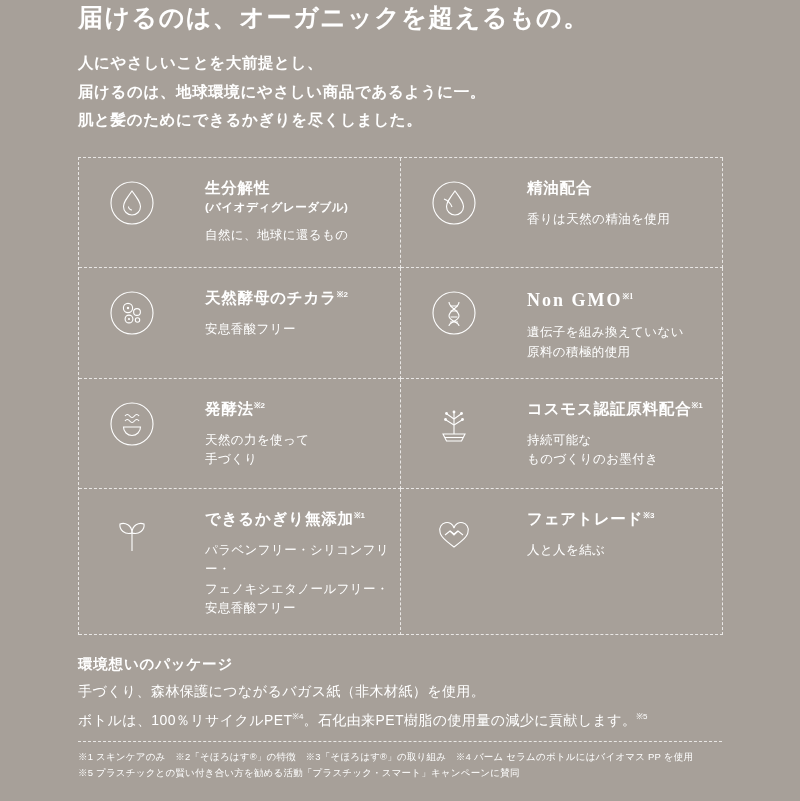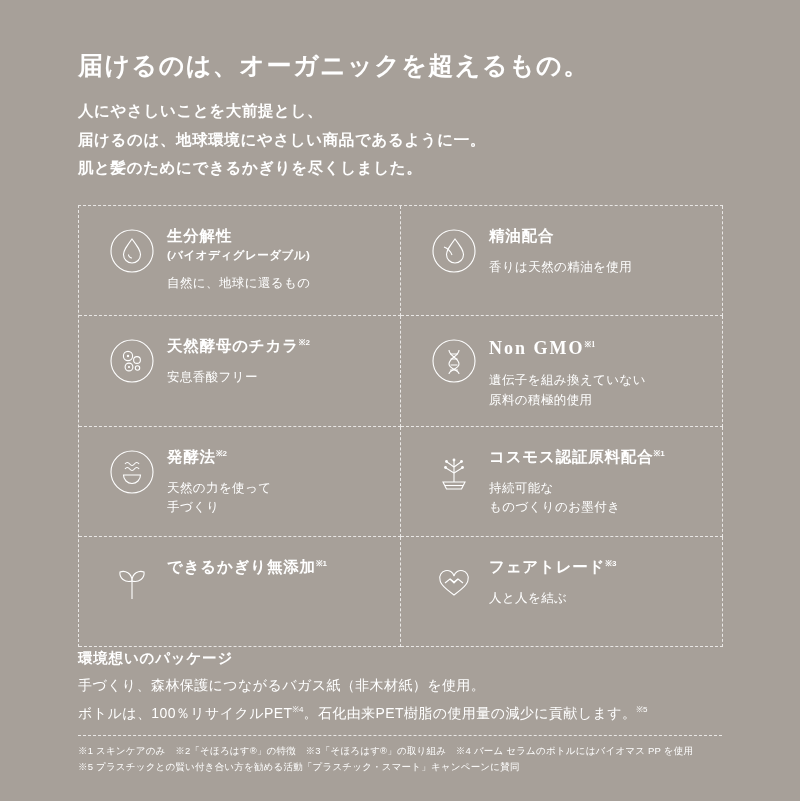--- a/index.html
+++ b/index.html
@@ -16,21 +16,20 @@
   }
   .page {
     position: relative;
     width: 800px;
     height: 801px;
     box-sizing: border-box;
     padding: 0 78px;
   }
   .headline {
     margin: 0;
-    padding-top: 48px;
     font-size: 25px;
     font-weight: bold;
     letter-spacing: 1.5px;
     color: #ffffff;
     line-height: 1.4;
   }
   .lead {
     margin: 14px 0 0 0;
     font-size: 15.5px;
     font-weight: bold;
@@ -49,20 +48,21 @@
     width: 644px;
   }
   .cell {
     border-right: 1px dashed rgba(255,255,255,0.75);
     border-bottom: 1px dashed rgba(255,255,255,0.75);
     box-sizing: border-box;
     display: flex;
     align-items: flex-start;
     padding: 18px 10px 16px 22px;
     min-height: 110px;
+    gap: 38px;
   }
   .cell .icon {
     flex: 0 0 62px;
     display: flex;
     align-items: center;
     justify-content: center;
     padding-top: 4px;
   }
   .cell .txt {
     padding-left: 4px;
@@ -96,21 +96,21 @@
     color: #ffffff;
     white-space: pre-line;
   }
   sup.mark {
     font-size: 8px;
     vertical-align: super;
     letter-spacing: 0;
   }
 
   .pkg {
-    margin-top: 2px;
+    margin-top: 20px;
   }
   .pkg-title {
     font-size: 14.5px;
     font-weight: bold;
     letter-spacing: 0.8px;
     color: #ffffff;
   }
   .pkg-line {
     margin-top: 6px;
     font-size: 14px;
@@ -260,20 +260,23 @@
         <svg width="50" height="50" viewBox="0 0 50 50">
           <g stroke="#ffffff" stroke-width="1.1" fill="none">
             <path d="M25 40 V22"></path>
             <path d="M25 22 C25 14 18 11 13 13 C12 19 18 24 25 22 Z"></path>
             <path d="M25 22 C25 14 32 11 37 13 C38 19 32 24 25 22 Z"></path>
           </g>
         </svg>
       </div>
       <div class="txt">
         <div class="title"><span>できるかぎり無添加</span><sup class="mark">※1</sup></div>
+        <div class="desc">パラベンフリー・シリコンフリー・
+フェノキシエタノールフリー・
+安息香酸フリー</div>
       </div>
     </div>
 
     <div class="cell">
       <div class="icon">
         <svg width="50" height="50" viewBox="0 0 50 50">
           <g stroke="#ffffff" stroke-width="1.1" fill="none">
             <path d="M25 36 C16 29 11 25 11 20.5 A6.5 6.5 0 0 1 25 17 A6.5 6.5 0 0 1 39 20.5 C39 25 34 29 25 36 Z"></path>
             <path d="M16 24 l5 -4 4 3 4 -3 5 4"></path>
             <path d="M21 20 l4 4 4 -4"></path>

